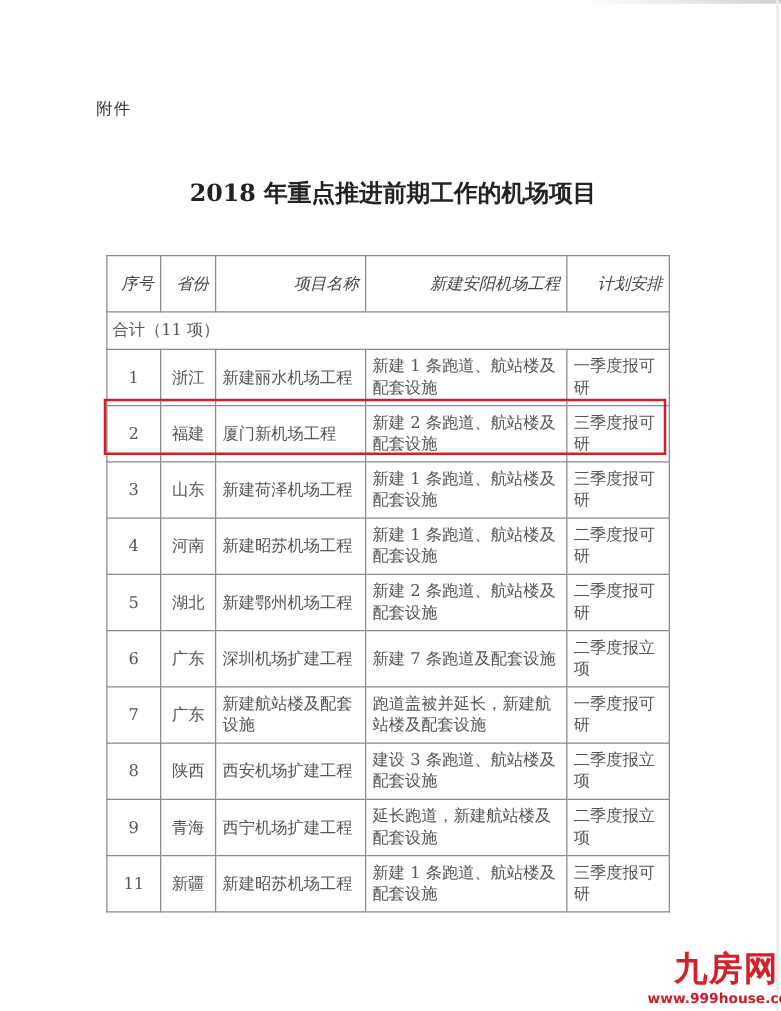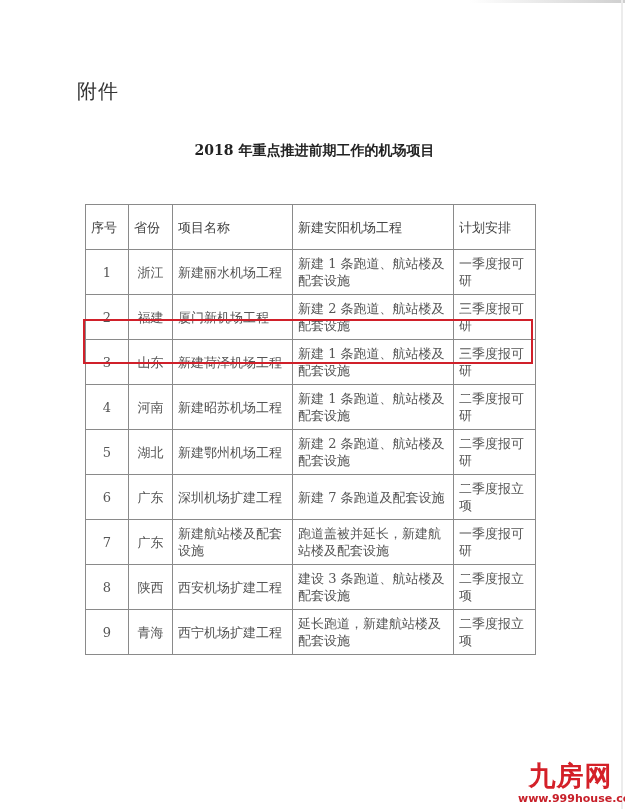--- a/index.html
+++ b/index.html
@@ -12,55 +12,55 @@
   .page-edge-top {
     position: absolute; left: 470px; top: 0; width: 155px; height: 3px;
     background: linear-gradient(to right, rgba(200,200,200,0), #cfcfcf);
   }
   .page-edge-right {
     position: absolute; left: 621px; top: 0; width: 2px; height: 809px;
     background: #ececec;
   }
   .attachment-label {
     position: absolute; left: 77px; top: 78px;
-    font-size: 20px; color: #333; letter-spacing: 1px;
+    font-size: 13px; color: #333; letter-spacing: 1px;
   }
   .doc-title {
     position: absolute; left: 0; top: 142px; width: 625px; text-align: center;
-    font-size: 14px; font-weight: bold; color: #222;
+    font-size: 19px; font-weight: bold; color: #222;
     padding-left: 4px; box-sizing: border-box;
   }
   table.projects {
     position: absolute; left: 85px; top: 204px;
     border-collapse: collapse; table-layout: fixed;
     width: 450px;
     font-size: 13px; color: #555;
   }
   table.projects td, table.projects th {
     border: 1px solid #8a8a8a;
     padding: 0 5px; box-sizing: border-box;
     line-height: 17px; vertical-align: middle;
     font-weight: normal;
   }
-  table.projects th { height: 45px; text-align: left; color: #444; font-size: 13px; }
+  table.projects th { height: 45px; text-align: right; color: #444; font-size: 13px; font-style: italic; }
   table.projects tr.total-row td { height: 30px; text-align: left; padding-left: 4px; color: #555; }
   table.projects tr.data-row td { height: 45px; }
   td.c-no, td.c-prov { text-align: center; }
   td.c-name, td.c-content, td.c-plan { text-align: left; }
   col.w-no { width: 43px; }
   col.w-prov { width: 44px; }
   col.w-name { width: 120px; }
   col.w-content { width: 161px; }
   col.w-plan { width: 82px; }
   .highlight-box {
     position: absolute; left: 83px; top: 319px; width: 450px; height: 45px;
     border: 2px solid #d0202a; box-sizing: border-box; pointer-events: none;
   }
   .watermark {
-    position: absolute; left: 518px; top: 760px; width: 105px; text-align: center;
+    position: absolute; left: 518px; top: 760px; width: 105px; text-align: right;
     font-family: "DejaVu Sans", "Liberation Sans", sans-serif;
   }
   .watermark .brand {
     display: block; font-size: 27px; line-height: 32px; color: #d42028;
     font-weight: bold; letter-spacing: 1px;
   }
   .watermark .url {
     display: block; font-size: 11px; line-height: 13px; color: #c8202a; font-weight: bold;
   }
 </style>
@@ -84,20 +84,23 @@
   <thead>
     <tr>
       <th>序号</th>
       <th>省份</th>
       <th>项目名称</th>
       <th>新建安阳机场工程</th>
       <th>计划安排</th>
     </tr>
   </thead>
   <tbody>
+    <tr class="total-row">
+      <td colspan="5">合计（11 项）</td>
+    </tr>
     <tr class="data-row">
       <td class="c-no">1</td>
       <td class="c-prov">浙江</td>
       <td class="c-name">新建丽水机场工程</td>
       <td class="c-content">新建 1 条跑道、航站楼及配套设施</td>
       <td class="c-plan">一季度报可研</td>
     </tr>
     <tr class="data-row">
       <td class="c-no">2</td>
       <td class="c-prov">福建</td>
@@ -147,20 +150,27 @@
       <td class="c-content">建设 3 条跑道、航站楼及配套设施</td>
       <td class="c-plan">二季度报立项</td>
     </tr>
     <tr class="data-row">
       <td class="c-no">9</td>
       <td class="c-prov">青海</td>
       <td class="c-name">西宁机场扩建工程</td>
       <td class="c-content">延长跑道，新建航站楼及配套设施</td>
       <td class="c-plan">二季度报立项</td>
     </tr>
+    <tr class="data-row">
+      <td class="c-no">11</td>
+      <td class="c-prov">新疆</td>
+      <td class="c-name">新建昭苏机场工程</td>
+      <td class="c-content">新建 1 条跑道、航站楼及配套设施</td>
+      <td class="c-plan">三季度报可研</td>
+    </tr>
   </tbody>
 </table>
 
 <div class="highlight-box"></div>
 
 <div class="watermark">
   <span class="brand">九房网</span>
   <span class="url">www.999house.com</span>
 </div>
 

